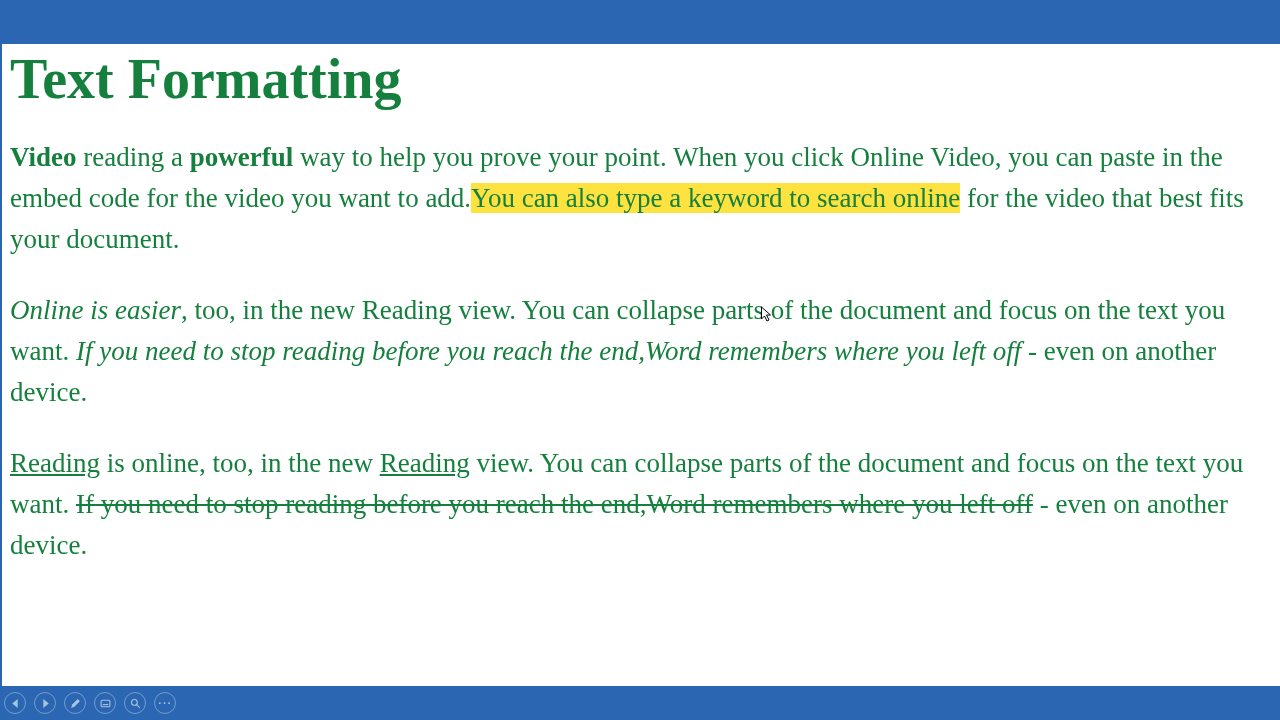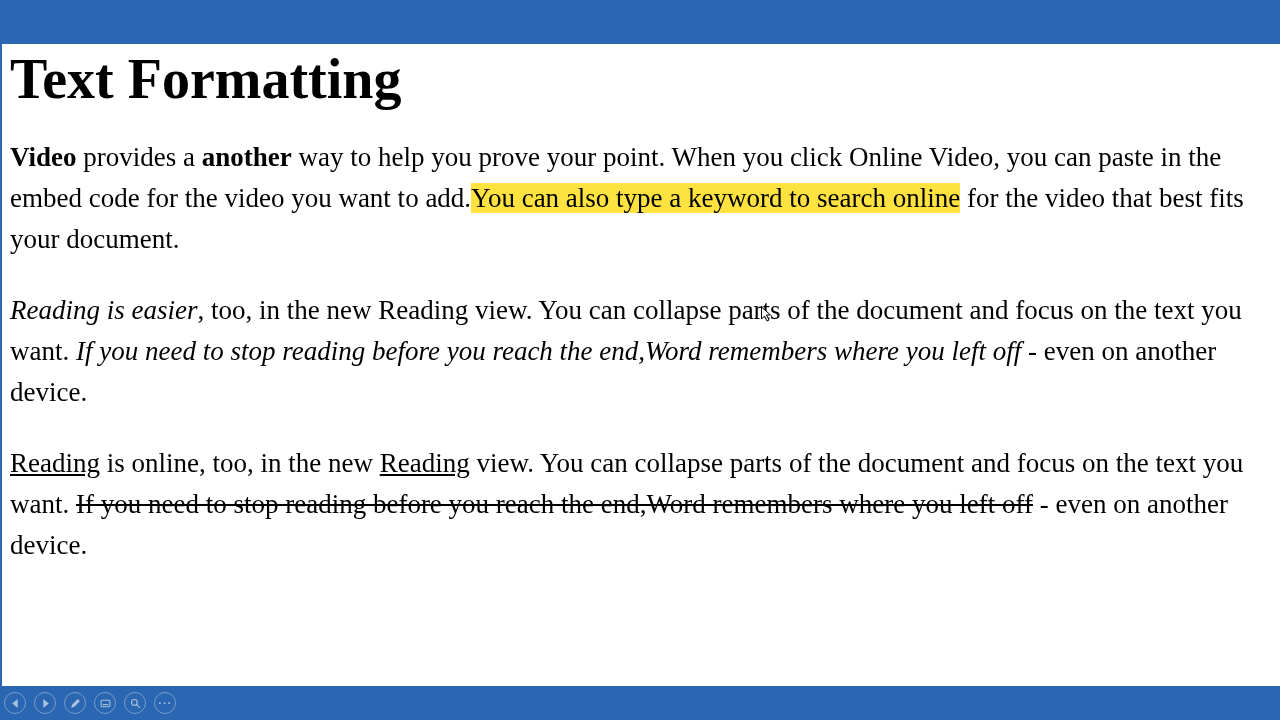--- a/index.html
+++ b/index.html
@@ -1,21 +1,21 @@
 <!DOCTYPE html>
 <html><head>
 <meta charset="utf-8">
 <style>
   html,body{
     margin:0;padding:0;width:1280px;height:720px;overflow:hidden;
     font-family:"Times New Roman",Times,serif;background:#2a66b1;
   }
   .stage{
     position:absolute;top:44px;left:2px;right:0;bottom:34px;
-    background:#fff;color:#000000;padding:6px 8px 0 8px;box-sizing:border-box;
+    background:#fff;color:#15803d;padding:6px 8px 0 8px;box-sizing:border-box;
     overflow:hidden;
   }
   h1{
     font-size:56px;font-weight:bold;margin:0 0 28px 0;line-height:1.05;
   }
   p{
     font-size:27px;line-height:1.52;margin:0 0 30px 0;
   }
   .b{font-weight:bold;margin-top:23px;}
   .i{font-style:italic;}
@@ -38,25 +38,25 @@
   .tb-btn svg{width:11px;height:11px;display:block;}
   .tb-btn.dots{letter-spacing:1px;font-weight:bold;}
 </style>
 </head>
 <body>
 
 <div class="stage">
   <h1>Text Formatting</h1>
 
   <p>
-    <span class="b">Video</span><span> provides a </span><span class="b">another</span><span> way to help you prove your point. When you click Online Video, you can paste in the embed code for the video you want to add.</span><span class="hl">You can also type a keyword to search online</span><span> for the video that best fits your document.</span>
+    <span class="b">Video</span><span> reading a </span><span class="b">powerful</span><span> way to help you prove your point. When you click Online Video, you can paste in the embed code for the video you want to add.</span><span class="hl">You can also type a keyword to search online</span><span> for the video that best fits your document.</span>
   </p>
 
   <p>
-    <span class="i">Reading is easier</span><span>, too, in the new Reading view. You can collapse parts of the document and focus on the text you want. </span><span class="i">If you need to stop reading before you reach the end,Word remembers where you left off</span><span> - even on another device.</span>
+    <span class="i">Online is easier</span><span>, too, in the new Reading view. You can collapse parts of the document and focus on the text you want. </span><span class="i">If you need to stop reading before you reach the end,Word remembers where you left off</span><span> - even on another device.</span>
   </p>
 
   <p>
     <span class="u">Reading</span><span> is online, too, in the new </span><span class="u">Reading</span><span> view. You can collapse parts of the document and focus on the text you want. </span><span class="s">If you need to stop reading before you reach the end,Word remembers where you left off</span><span> - even on another device.</span>
   </p>
 
   <svg class="cursor" viewBox="0 0 12 18">
     <path d="M1 1 L1 13 L4 10 L6.5 15 L8.5 14 L6 9 L10 9 Z" fill="#fff" stroke="#000" stroke-width="1"></path>
   </svg>
 </div>

